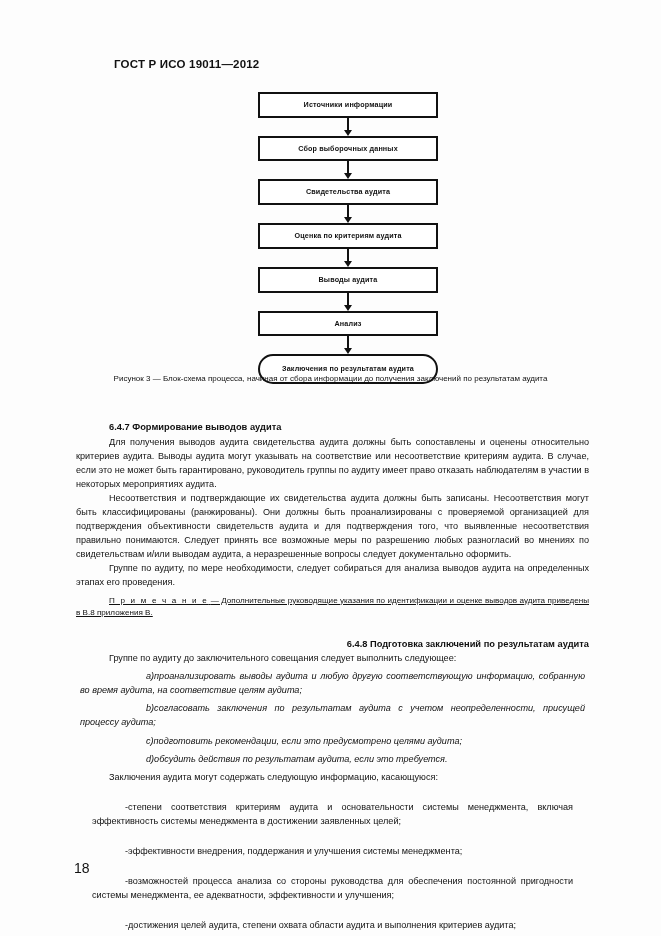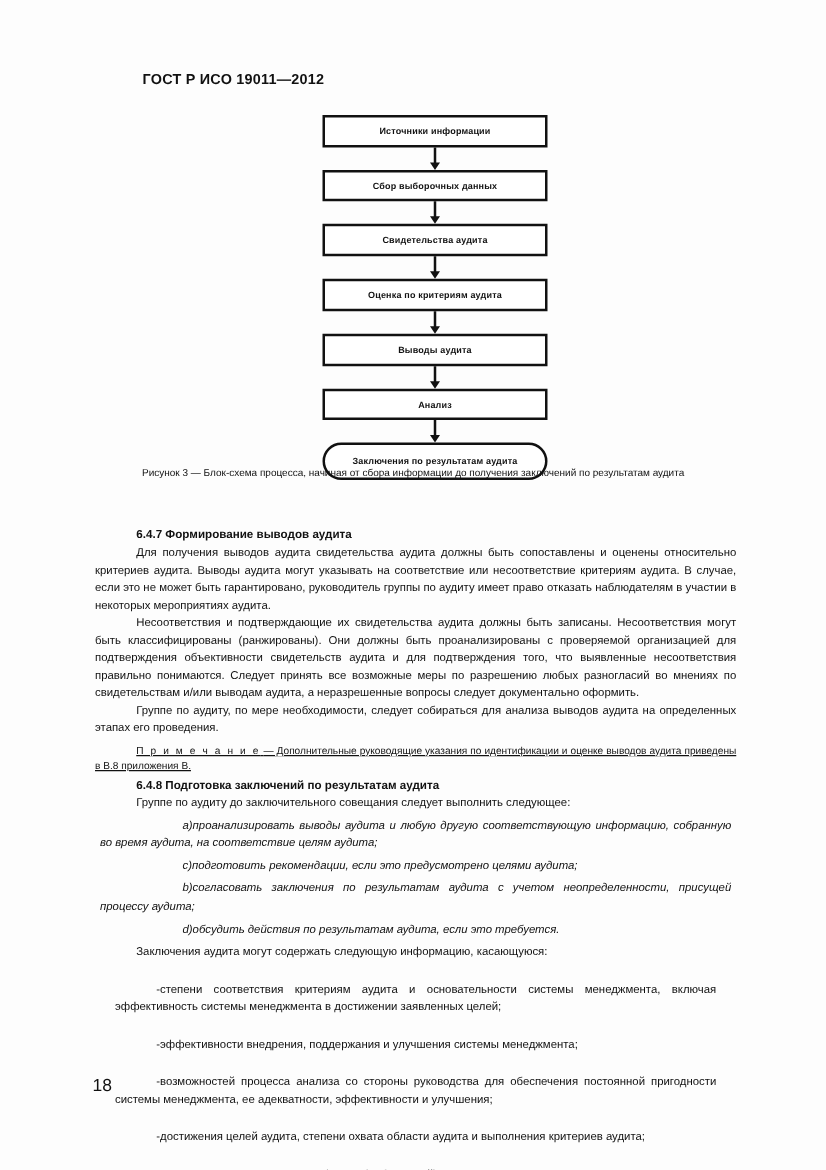--- a/index.html
+++ b/index.html
@@ -109,21 +109,21 @@
     color: #111;
     text-align: justify;
   }
   .h3 {
     font-weight: bold;
     font-size: 9.3px;
     margin: 0 0 0.5px 0;
     padding-left: 33px;
     text-align: left;
   }
-  .h3.spaced { margin-top: 1px; }
+  .h3.spaced { margin-top: 17px; text-align: right; }
   p.para {
     margin: 0;
     text-indent: 33px;
   }
   p.list-item {
     margin: 4px;
     text-indent: 33px;
     font-style: italic;
   }
   p.list-item .marker {
@@ -206,22 +206,22 @@
     <p class="para">Для получения выводов аудита свидетельства аудита должны быть сопоставлены и оценены относительно критериев аудита. Выводы аудита могут указывать на соответствие или несоответствие критериям аудита. В случае, если это не может быть гарантировано, руководитель группы по аудиту имеет право отказать наблюдателям в участии в некоторых мероприятиях аудита.</p>
     <p class="para">Несоответствия и подтверждающие их свидетельства аудита должны быть записаны. Несоответствия могут быть классифицированы (ранжированы). Они должны быть проанализированы с проверяемой организацией для подтверждения объективности свидетельств аудита и для подтверждения того, что выявленные несоответствия правильно понимаются. Следует принять все возможные меры по разрешению любых разногласий во мнениях по свидетельствам и/или выводам аудита, а неразрешенные вопросы следует документально оформить.</p>
     <p class="para">Группе по аудиту, по мере необходимости, следует собираться для анализа выводов аудита на определенных этапах его проведения.</p>
 
     <p class="note"><span class="note-label">П р и м е ч а н и е</span> <span>— Дополнительные руководящие указания по идентификации и оценке выводов аудита приведены в В.8 приложения В.</span></p>
 
     <div class="h3 spaced">6.4.8  Подготовка заключений по результатам аудита</div>
     <p class="para">Группе по аудиту до заключительного совещания следует выполнить следующее:</p>
 
     <p class="list-item"><span class="marker">a)</span><span>проанализировать выводы аудита и любую другую соответствующую информацию, собранную во время аудита, на соответствие целям аудита;</span></p>
+    <p class="list-item"><span class="marker">b)</span><span>согласовать заключения по результатам аудита с учетом неопределенности, присущей процессу аудита;</span></p>
     <p class="list-item"><span class="marker">c)</span><span>подготовить рекомендации, если это предусмотрено целями аудита;</span></p>
-    <p class="list-item"><span class="marker">b)</span><span>согласовать заключения по результатам аудита с учетом неопределенности, присущей процессу аудита;</span></p>
     <p class="list-item"><span class="marker">d)</span><span>обсудить действия по результатам аудита, если это требуется.</span></p>
 
     <p class="para">Заключения аудита могут содержать следующую информацию, касающуюся:</p>
 
     <p class="dash-item"><span class="marker">-</span><span>степени соответствия критериям аудита и основательности системы менеджмента, включая эффективность системы менеджмента в достижении заявленных целей;</span></p>
     <p class="dash-item"><span class="marker">-</span><span>эффективности внедрения, поддержания и улучшения системы менеджмента;</span></p>
     <p class="dash-item"><span class="marker">-</span><span>возможностей процесса анализа со стороны руководства для обеспечения постоянной пригодности системы менеджмента, ее адекватности, эффективности и улучшения;</span></p>
     <p class="dash-item"><span class="marker">-</span><span>достижения целей аудита, степени охвата области аудита и выполнения критериев аудита;</span></p>
     <p class="dash-item"><span class="marker">-</span><span>корневых причин выявленных фактов (наблюдений), если это предусмотрено планом аудита;</span></p>
 

